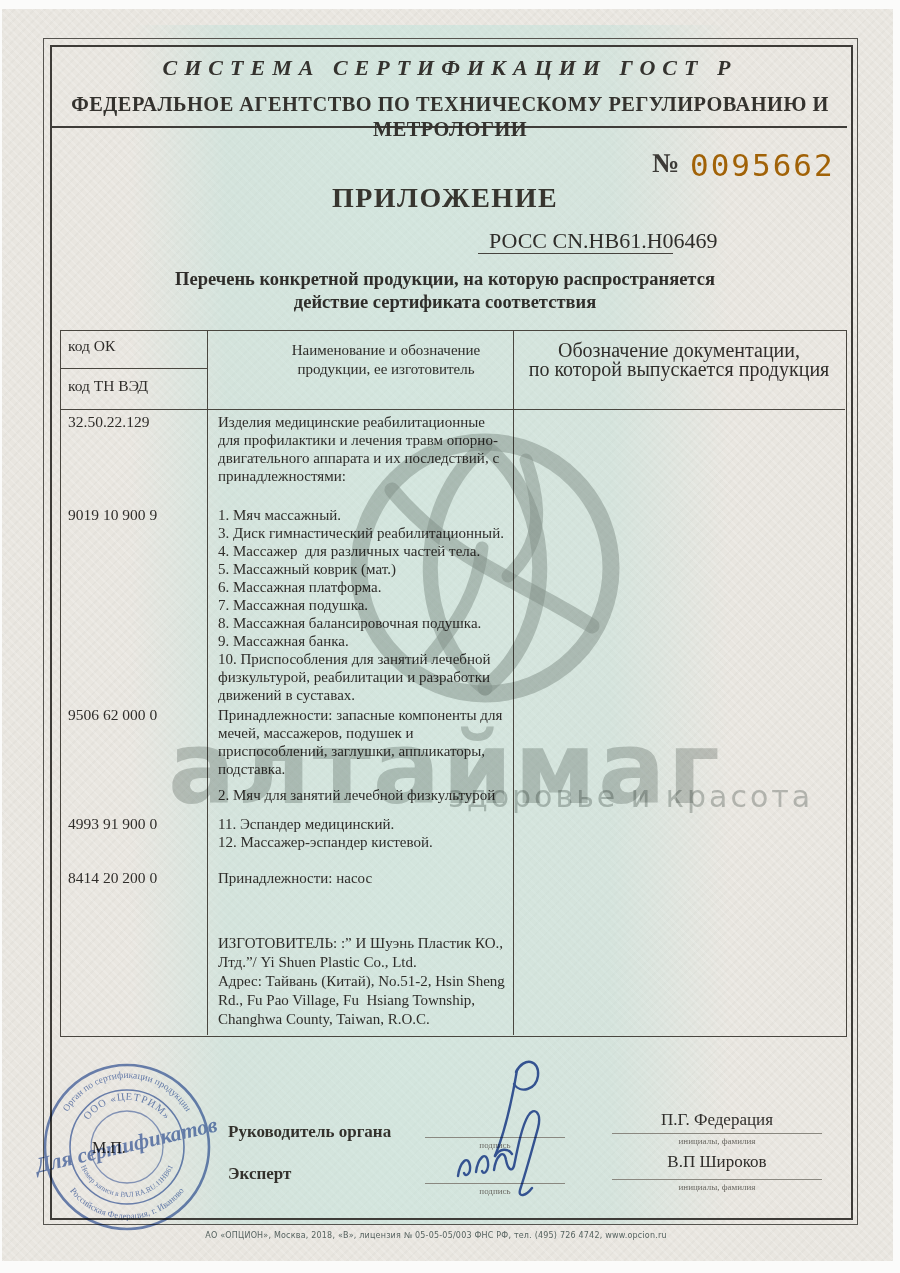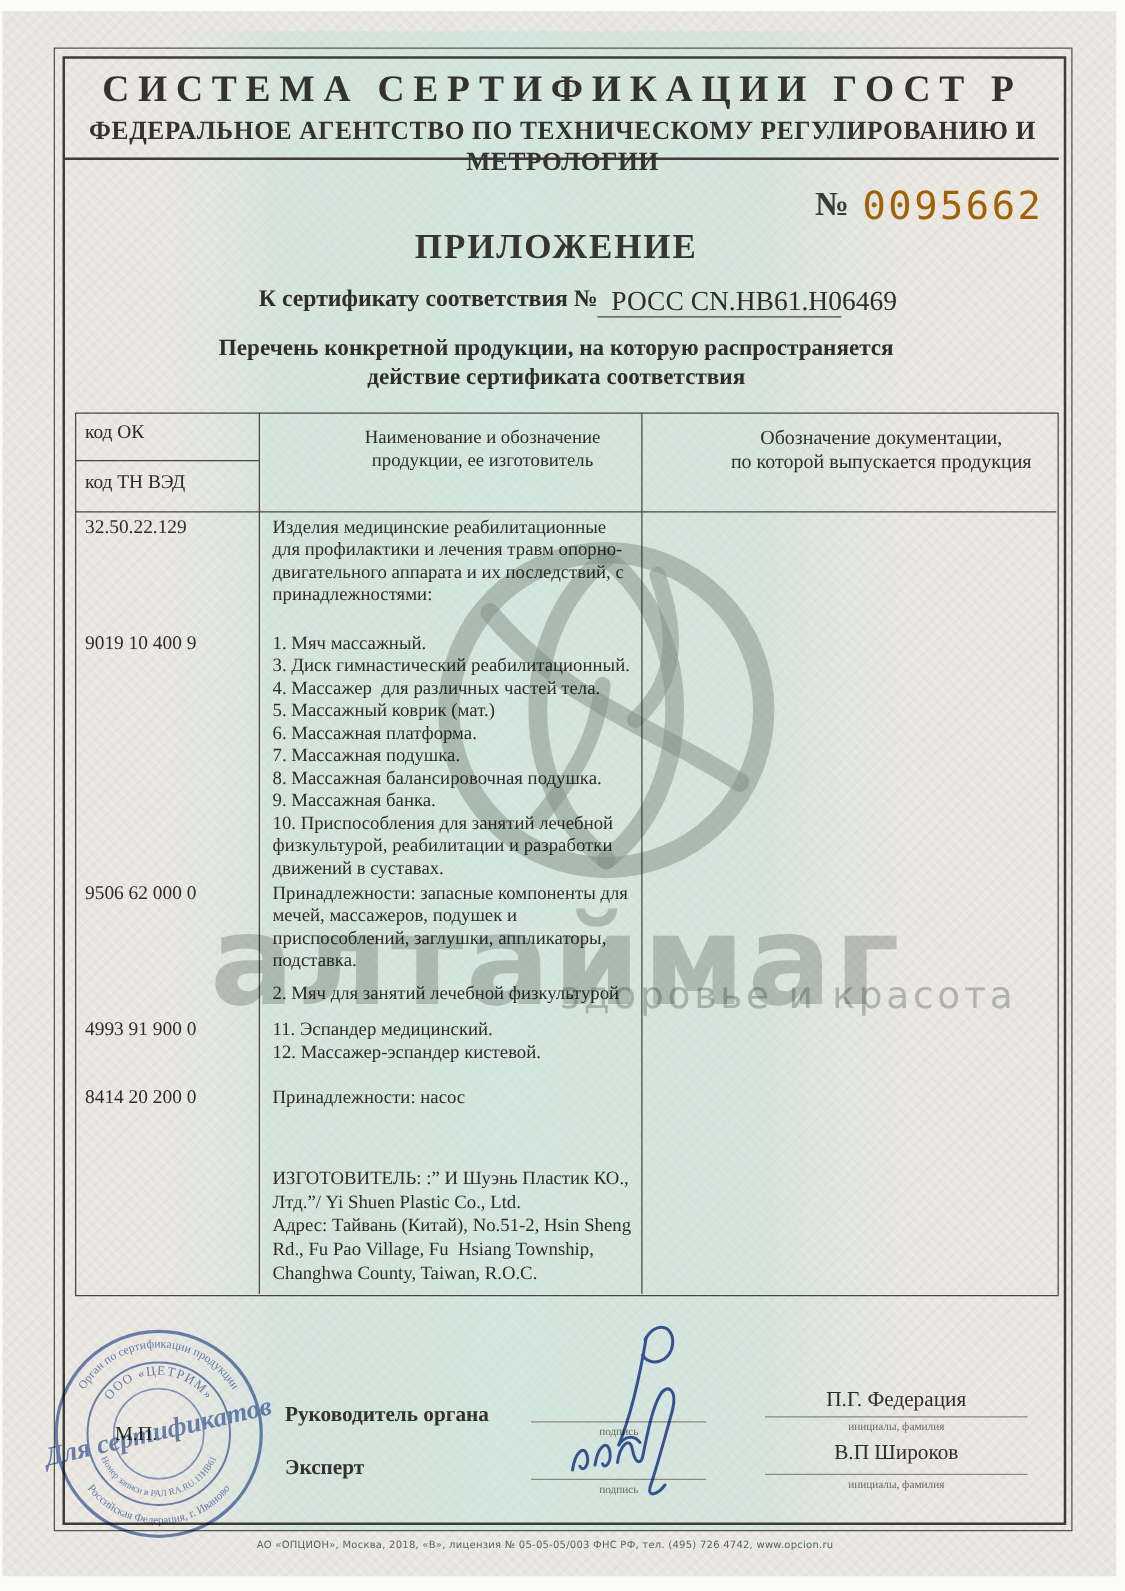--- a/index.html
+++ b/index.html
@@ -9,22 +9,22 @@
     background-image:
       repeating-linear-gradient(45deg, rgba(255,255,255,.16) 0 2px, rgba(0,0,0,0) 2px 6px),
       repeating-linear-gradient(-45deg, rgba(140,145,140,.05) 0 2px, rgba(0,0,0,0) 2px 7px);}
   .tint{position:absolute;left:130px;top:25px;width:600px;height:1200px;pointer-events:none;
     background:linear-gradient(90deg, rgba(183,223,214,0) 0%, rgba(183,223,214,.42) 16%,
       rgba(190,228,219,.5) 45%, rgba(183,223,214,.40) 80%, rgba(183,223,214,0) 100%);}
   .abs{position:absolute;}
   .border-outer{left:43px;top:38px;width:813px;height:1185px;border:1.5px solid #56544f;}
   .border-inner{left:50px;top:45px;width:799px;height:1171px;border:2px solid #3e3c38;}
   .hsep{left:52px;top:126px;width:795px;height:0;border-top:2.5px solid #3e3c38;}
-  .h1{left:0;top:55px;width:900px;text-align:center;font-size:30px;font-weight:bold;
-      letter-spacing:7px;color:#34322e;}
+  .h1{left:0;top:55px;width:900px;text-align:center;font-size:22px;font-weight:bold;
+      letter-spacing:7px;color:#34322e;font-style:italic;}
   .h2{left:0;top:92px;width:900px;text-align:center;font-size:21px;font-weight:bold;
       letter-spacing:0.5px;color:#34322e;transform:scaleX(.97);}
   .no-sign{left:652px;top:148px;font-size:27px;font-weight:bold;color:#3c3a36;}
   .no-digits{left:690px;top:147px;font-family:"DejaVu Sans Mono",monospace;font-size:31px;
       letter-spacing:2px;}
   .title{left:0;top:182px;width:890px;text-align:center;font-size:28px;font-weight:bold;
       letter-spacing:1.5px;color:#37352f;}
   .certlabel{left:207px;top:229px;font-size:19px;font-weight:bold;}
   .certnum{left:489px;top:228px;font-size:22px;}
   .certline{left:478px;top:253px;width:195px;border-top:1.5px solid #47443f;}
@@ -32,21 +32,21 @@
       line-height:23px;white-space:pre-line;}
   
   .tbl{left:60px;top:330px;width:785px;height:705px;border:1.5px solid #49463f;}
   .vdiv1{left:207px;top:330px;width:0;height:705px;border-left:1.5px solid #49463f;}
   .vdiv2{left:513px;top:330px;width:0;height:705px;border-left:1.5px solid #49463f;}
   .hdrline{left:60px;top:409px;width:785px;border-top:1.5px solid #49463f;}
   .col1split{left:60px;top:368px;width:147px;border-top:1.5px solid #49463f;}
   .c1a{left:68px;top:337px;font-size:15.5px;}
   .c1b{left:68px;top:377px;font-size:15.5px;}
   .c2h{left:209px;top:341px;width:302px;text-align:center;font-size:15px;line-height:19px;white-space:pre-line;margin-left:26px;}
-  .c3h{left:541px;top:341px;width:328px;text-align:center;font-size:16px;line-height:19px;white-space:pre-line;}
+  .c3h{left:515px;top:341px;width:328px;text-align:center;font-size:20px;line-height:19px;white-space:pre-line;}
   .code{left:68px;width:140px;font-size:15.5px;}
   .btxt{left:218px;width:300px;font-size:15px;line-height:18px;white-space:pre;}
   
   .role{left:228px;font-size:17px;font-weight:bold;color:#33312c;}
   .name{left:612px;width:210px;text-align:center;font-size:17px;}
   .sigline{height:0;border-top:1px solid #8a8880;}
   .cap{font-size:9px;color:#6a6862;text-align:center;}
   .mp{left:92px;top:1139px;font-size:16px;color:#2c2a27;}
   .footer{left:50px;top:1231px;width:772px;text-align:center;font-family:"DejaVu Sans",sans-serif;
       font-size:8px;color:#55625f;letter-spacing:.2px;}
@@ -70,21 +70,20 @@
   <div class="abs border-inner"></div>
   <div class="abs hsep"></div>
 
   <div class="abs h1">СИСТЕМА СЕРТИФИКАЦИИ ГОСТ Р</div>
   <div class="abs h2">ФЕДЕРАЛЬНОЕ АГЕНТСТВО ПО ТЕХНИЧЕСКОМУ РЕГУЛИРОВАНИЮ И МЕТРОЛОГИИ</div>
 
   <div class="abs no-sign">№</div>
   <div class="abs no-digits" style="color:#a16207;">0095662</div>
 
   <div class="abs title">ПРИЛОЖЕНИЕ</div>
-  <div class="abs certlabel">К сертификату соответствия №</div>
   <div class="abs certnum">РОСС CN.HB61.H06469</div>
   <div class="abs certline"></div>
   <div class="abs purpose">Перечень конкретной продукции,  на которую распространяется
 действие сертификата соответствия</div>
 
   <div class="abs tbl"></div>
   <div class="abs vdiv1"></div>
   <div class="abs vdiv2"></div>
   <div class="abs hdrline"></div>
   <div class="abs col1split"></div>
@@ -95,21 +94,21 @@
 продукции, ее изготовитель</div>
   <div class="abs c3h">Обозначение документации,
 по которой выпускается продукция</div>
 
   <div class="abs code" style="top:413px;">32.50.22.129</div>
   <div class="abs btxt" style="top:413px;">Изделия медицинские реабилитационные
 для профилактики и лечения травм опорно-
 двигательного аппарата и их последствий, с
 принадлежностями:</div>
 
-  <div class="abs code" style="top:506px;">9019 10 400 9</div>
+  <div class="abs code" style="top:506px;">9019 10 900 9</div>
   <div class="abs btxt" style="top:506px;">1. Мяч массажный.
 3. Диск гимнастический реабилитационный.
 4. Массажер  для различных частей тела.
 5. Массажный коврик (мат.)
 6. Массажная платформа.
 7. Массажная подушка.
 8. Массажная балансировочная подушка.
 9. Массажная банка.
 10. Приспособления для занятий лечебной
 физкультурой, реабилитации и разработки

